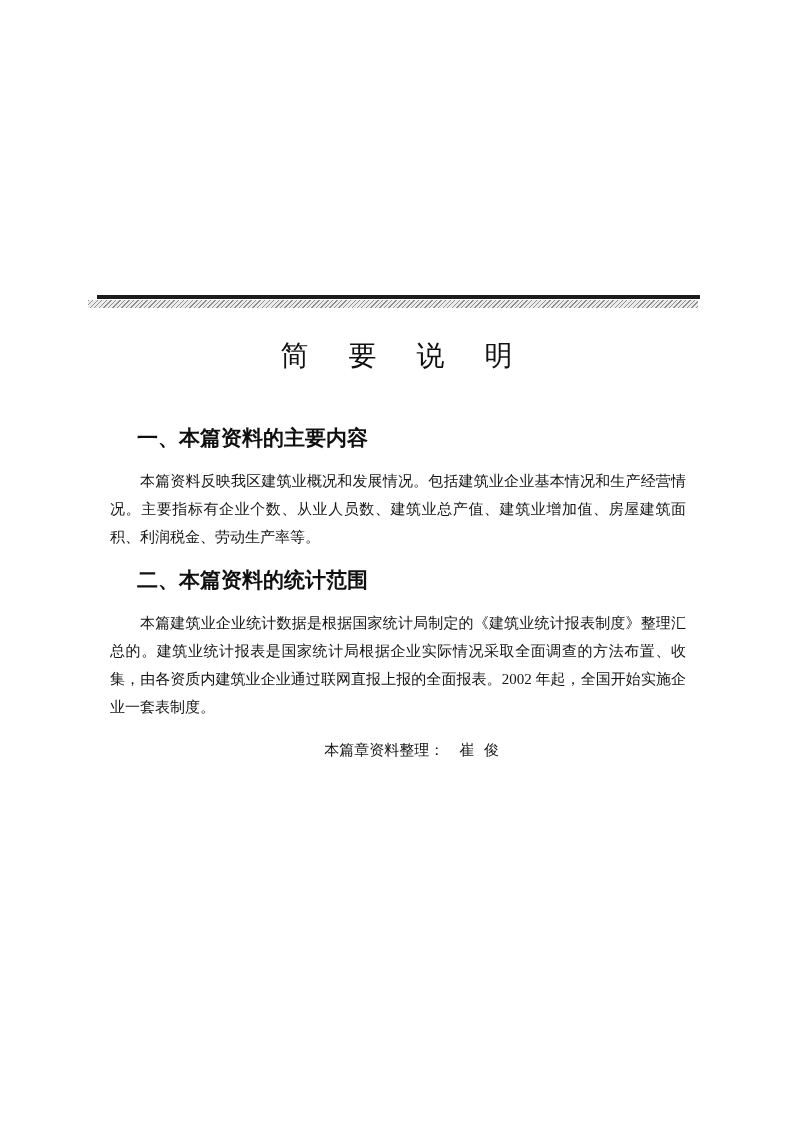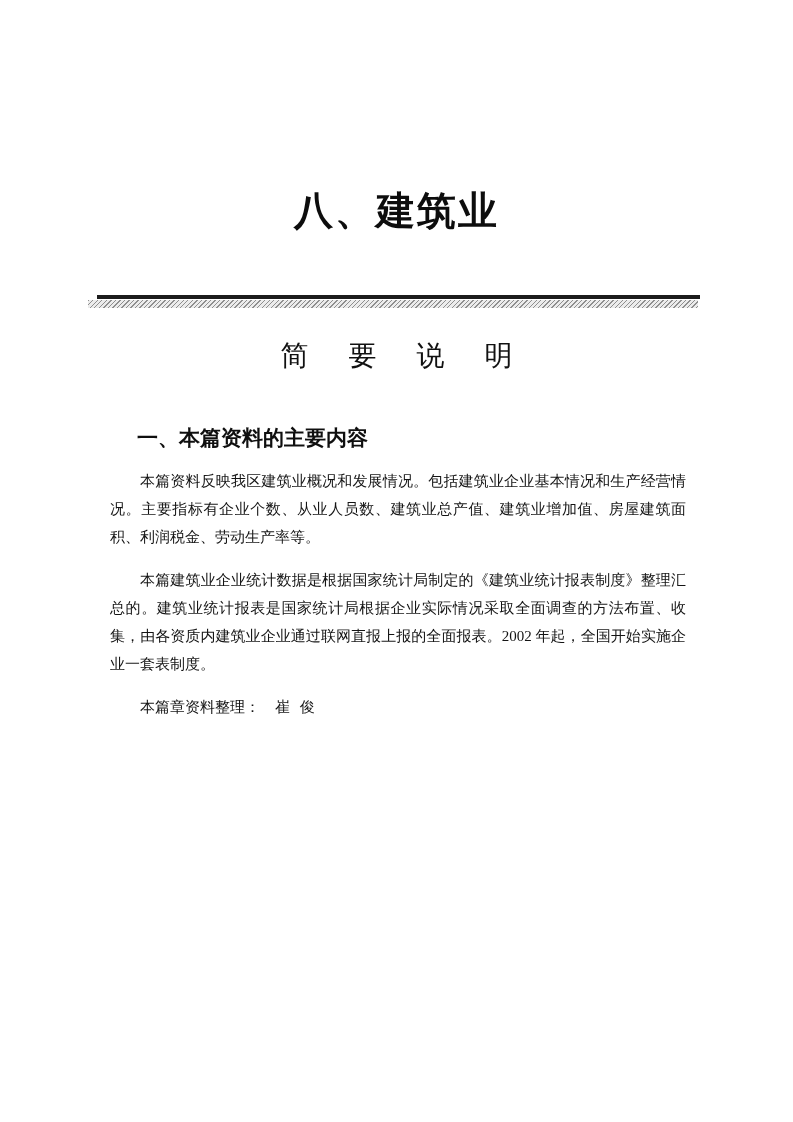--- a/index.html
+++ b/index.html
@@ -38,42 +38,42 @@
     text-align:justify;
   }
   .content h3 {
     margin:0;
     font-family:"Liberation Sans", sans-serif;
     font-size:21px; font-weight:bold;
     line-height:28px; text-indent:2em;
     color:#0f0f0f;
   }
   .content p { margin:15px; text-indent:2em; }
-  .footer-line { margin-top:18px; text-indent:2em; text-align:left; }
+  .footer-line { margin-top:18px; text-indent:2em; text-align:center; }
   .compiler-name { margin-left:1em; letter-spacing:3px; }
 </style>
 </head>
 <body>
 
 <div class="page">
 
-  <h1 class="doc-title">八、建筑业</h1>
 
   <div class="deco-bar">
     <div class="deco-line"></div>
     <div class="deco-hatch"></div>
   </div>
 
   <h2 class="subtitle">简　要　说　明</h2>
 
   <div class="content">
 
     <h3>一、本篇资料的主要内容</h3>
     <p>本篇资料反映我区建筑业概况和发展情况。包括建筑业企业基本情况和生产经营情况。主要指标有企业个数、从业人员数、建筑业总产值、建筑业增加值、房屋建筑面积、利润税金、劳动生产率等。</p>
 
+    <h3>二、本篇资料的统计范围</h3>
 
     <p>本篇建筑业企业统计数据是根据国家统计局制定的《建筑业统计报表制度》整理汇总的。建筑业统计报表是国家统计局根据企业实际情况采取全面调查的方法布置、收集，由各资质内建筑业企业通过联网直报上报的全面报表。2002 年起，全国开始实施企业一套表制度。</p>
 
     <p class="footer-line">
       <span>本篇章资料整理：</span><span class="compiler-name">崔 俊</span>
     </p>
 
   </div>
 
 </div>

